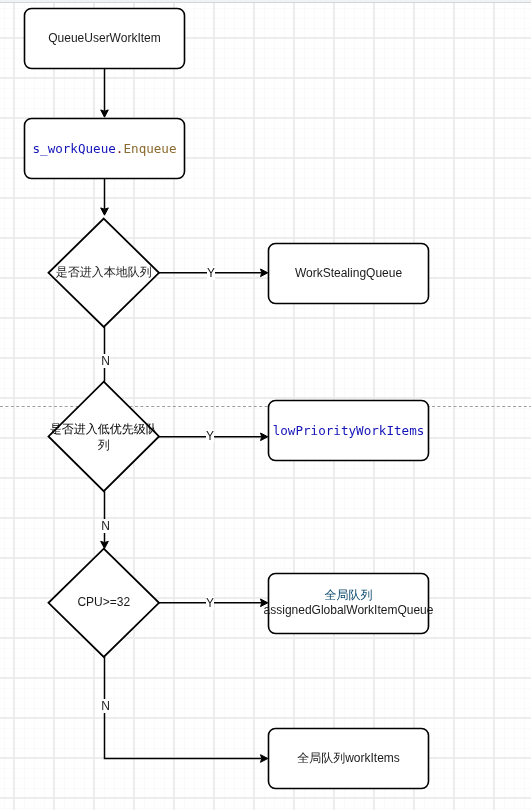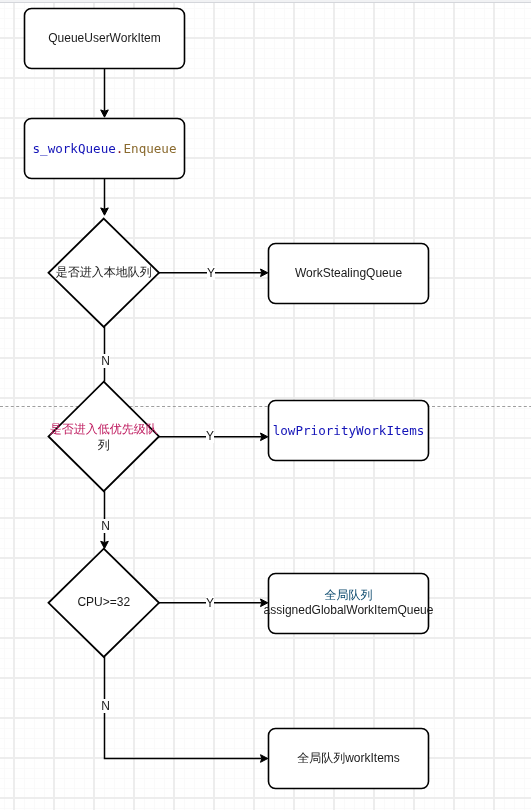--- a/index.html
+++ b/index.html
@@ -55,19 +55,19 @@
       <div class="lbl" style="left: 211px; top: 272.6px; transform: translate(-50%, -50%); font-size: 12px; line-height: 1; color: rgb(26, 26, 26); background: rgb(255, 255, 255); padding: 1px 0px;">Y</div>
       <div class="lbl" style="left: 105.5px; top: 360.8px; transform: translate(-50%, -50%); font-size: 12px; line-height: 1; color: rgb(26, 26, 26); background: rgb(255, 255, 255); padding: 1px 0px;">N</div>
       <div class="lbl" style="left: 210px; top: 436.4px; transform: translate(-50%, -50%); font-size: 12px; line-height: 1; color: rgb(26, 26, 26); background: rgb(255, 255, 255); padding: 1px 0px;">Y</div>
       <div class="lbl" style="left: 105.5px; top: 525.5px; transform: translate(-50%, -50%); font-size: 12px; line-height: 1; color: rgb(26, 26, 26); background: rgb(255, 255, 255); padding: 1px 0px;">N</div>
       <div class="lbl" style="left: 210px; top: 602.6px; transform: translate(-50%, -50%); font-size: 12px; line-height: 1; color: rgb(26, 26, 26); background: rgb(255, 255, 255); padding: 1px 0px;">Y</div>
       <div class="lbl" style="left: 105.5px; top: 705.5px; transform: translate(-50%, -50%); font-size: 12px; line-height: 1; color: rgb(26, 26, 26); background: rgb(255, 255, 255); padding: 1px 0px;">N</div>
       <div class="lbl" style="left: 104.5px; top: 38.5px; transform: translate(-50%, -50%); font-size: 12px; line-height: 15.6px; text-align: center; color: rgb(26, 26, 26); font-family: &quot;Liberation Sans&quot;, sans-serif;"><div><span style="color: rgb(26, 26, 26);">QueueUserWorkItem</span></div></div>
       <div class="lbl" style="left: 104.5px; top: 148.5px; transform: translate(-50%, -50%); font-size: 12.6px; line-height: 15.6px; text-align: center; color: rgb(26, 26, 26); font-family: &quot;DejaVu Sans Mono&quot;, monospace;"><div><span style="color: rgb(20, 20, 184);">s_workQueue</span><span style="color: rgb(139, 26, 26);">.</span><span style="color: rgb(138, 106, 46);">Enqueue</span></div></div>
       <div class="lbl" style="left: 103.75px; top: 272.8px; transform: translate(-50%, -50%); font-size: 12px; line-height: 15.6px; text-align: center; color: rgb(26, 26, 26); font-family: &quot;Liberation Sans&quot;, sans-serif;"><div><span style="color: rgb(26, 26, 26); text-align: right;">是否进入本地队列</span></div></div>
       <div class="lbl" style="left: 348.5px; top: 273.5px; transform: translate(-50%, -50%); font-size: 12px; line-height: 15.6px; text-align: center; color: rgb(26, 26, 26); font-family: &quot;Liberation Sans&quot;, sans-serif;"><div><span style="color: rgb(26, 26, 26);">WorkStealingQueue</span></div></div>
-      <div class="lbl" style="left: 103.75px; top: 438.4px; transform: translate(-50%, -50%); font-size: 12px; line-height: 15.6px; text-align: center; color: rgb(26, 26, 26); font-family: &quot;Liberation Sans&quot;, sans-serif;"><div><span style="color: #be185d; font-family: Liberation Serif, serif;">是否进入低优先级队</span></div><div><span style="color: rgb(26, 26, 26);">列</span></div></div>
+      <div class="lbl" style="left: 103.75px; top: 438.4px; transform: translate(-50%, -50%); font-size: 12px; line-height: 15.6px; text-align: center; color: rgb(26, 26, 26); font-family: &quot;Liberation Sans&quot;, sans-serif;"><div><span style="color: #000000; font-family: Liberation Serif, serif;">是否进入低优先级队</span></div><div><span style="color: rgb(26, 26, 26);">列</span></div></div>
       <div class="lbl" style="left: 348.5px; top: 430.5px; transform: translate(-50%, -50%); font-size: 12.6px; line-height: 15.6px; text-align: center; color: rgb(26, 26, 26); font-family: &quot;DejaVu Sans Mono&quot;, monospace;"><div><span style="color: rgb(20, 20, 184); text-align: right;">lowPriorityWorkItems</span></div></div>
       <div class="lbl" style="left: 103.75px; top: 602.8px; transform: translate(-50%, -50%); font-size: 12px; line-height: 15.6px; text-align: center; color: rgb(26, 26, 26); font-family: &quot;Liberation Sans&quot;, sans-serif;"><div><span style="color: rgb(26, 26, 26);">CPU&gt;=32</span></div></div>
       <div class="lbl" style="left: 348.5px; top: 603.5px; transform: translate(-50%, -50%); font-size: 12px; line-height: 15.6px; text-align: center; color: rgb(26, 26, 26); font-family: &quot;Liberation Sans&quot;, sans-serif;"><div><span style="color: #0c4a6e;">全局队列</span></div><div><span style="color: rgb(26, 26, 26);">assignedGlobalWorkItemQueue</span></div></div>
       <div class="lbl" style="left: 348.5px; top: 758.5px; transform: translate(-50%, -50%); font-size: 12px; line-height: 15.6px; text-align: center; color: rgb(26, 26, 26); font-family: &quot;Liberation Sans&quot;, sans-serif;"><div><span style="color: rgb(26, 26, 26);">全局队列workItems</span></div></div>
     </div>
 </div>
 
 </body></html>

